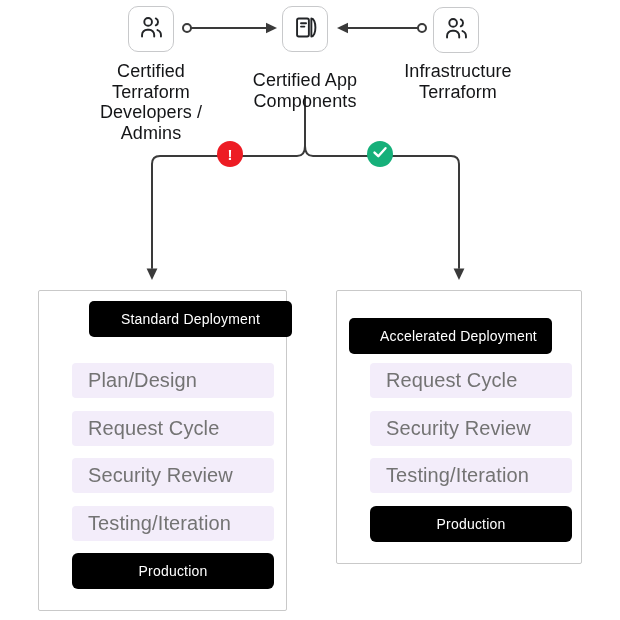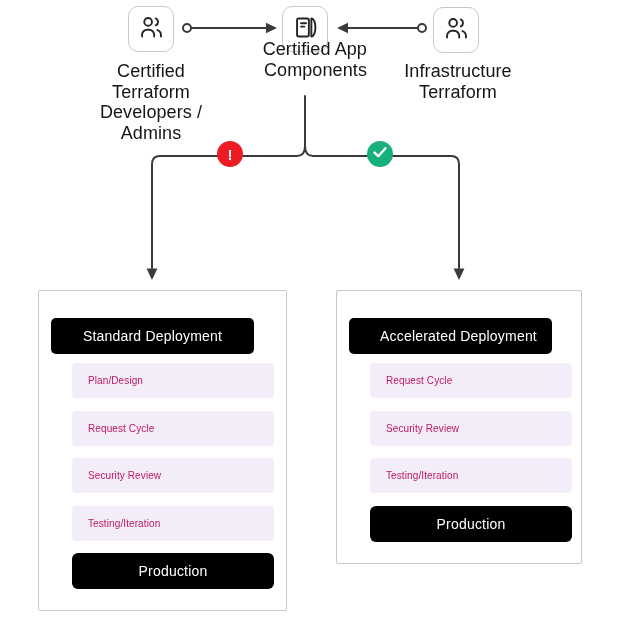--- a/index.html
+++ b/index.html
@@ -76,24 +76,24 @@
   .pill.final { left: 33px; width: 202px; border-radius: 6px; }
   .step-row {
     position: absolute;
     left: 33px;
     width: 202px; height: 35px;
     background: #f3edfa;
     border-radius: 4px;
     display: flex;
     align-items: center;
     padding-left: 16px;
-    font-size: 10px;
+    font-size: 20px;
     font-weight: 500;
     letter-spacing: 0.1px;
-    color: #be185d;
+    color: #737373;
   }
 </style>
 </head>
 <body>
 
 <div class="canvas">
 
   <svg class="connectors" viewBox="0 0 620 620">
     <g stroke="#3a3a3a" stroke-width="2" fill="none" stroke-linecap="round">
 
@@ -147,40 +147,40 @@
         <path d="M17.3 14.3a4.6 4.6 0 0 1 3.1 4.3V20"></path>
       </svg>
     </span>
   </div>
 
   <div class="node-label" style="left:89px; top:61px;">Certified
 Terraform
 Developers /
 Admins</div>
 
-  <div class="node-label" style="left:243px; top:39px;text-align:right;">Certified App
+  <div class="node-label" style="left:243px; top:70px;">Certified App
 Components</div>
 
   <div class="node-label" style="left:396px; top:61px;">Infrastructure
 Terraform</div>
 
   <div class="badge badge-warning" style="left:217px; top:141px;">
     <span>!</span>
   </div>
 
   <div class="badge badge-success" style="left:367px; top:141px;">
     <span>
       <svg width="26" height="26" viewBox="0 0 26 26" fill="none" stroke="#ffffff" stroke-width="2.4" stroke-linecap="round" stroke-linejoin="round">
         <polyline points="7.5,13.6 11.3,17.2 18.5,9.2"></polyline>
       </svg>
     </span>
   </div>
 
   <div class="panel" style="left:38px; top:290px; width:249px; height:321px;">
-    <div class="pill" style="top:27px;">Standard Deployment</div>
+    <div class="pill" style="top:10px;margin-left:38px;">Standard Deployment</div>
     <div class="step-row" style="top:72px;">Plan/Design</div>
     <div class="step-row" style="top:119.5px;">Request Cycle</div>
     <div class="step-row" style="top:167px;">Security Review</div>
     <div class="step-row" style="top:214.5px;">Testing/Iteration</div>
     <div class="pill final" style="top:262px;">Production</div>
   </div>
 
   <div class="panel" style="left:336px; top:290px; width:246px; height:274px;">
     <div class="pill" style="top:27px;padding-left:16px;">Accelerated Deployment</div>
     <div class="step-row" style="top:72px;">Request Cycle</div>

